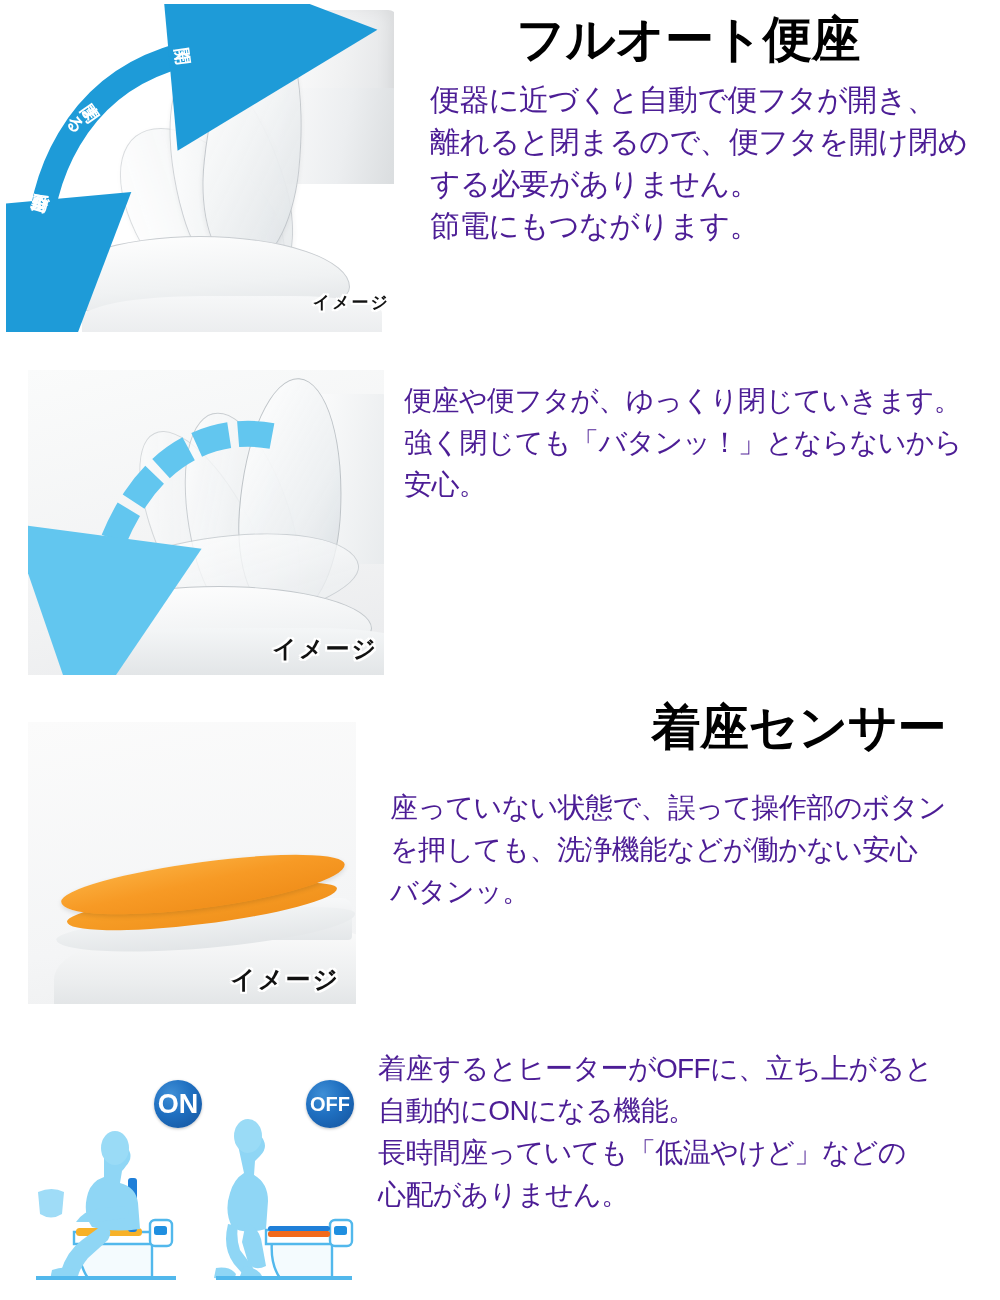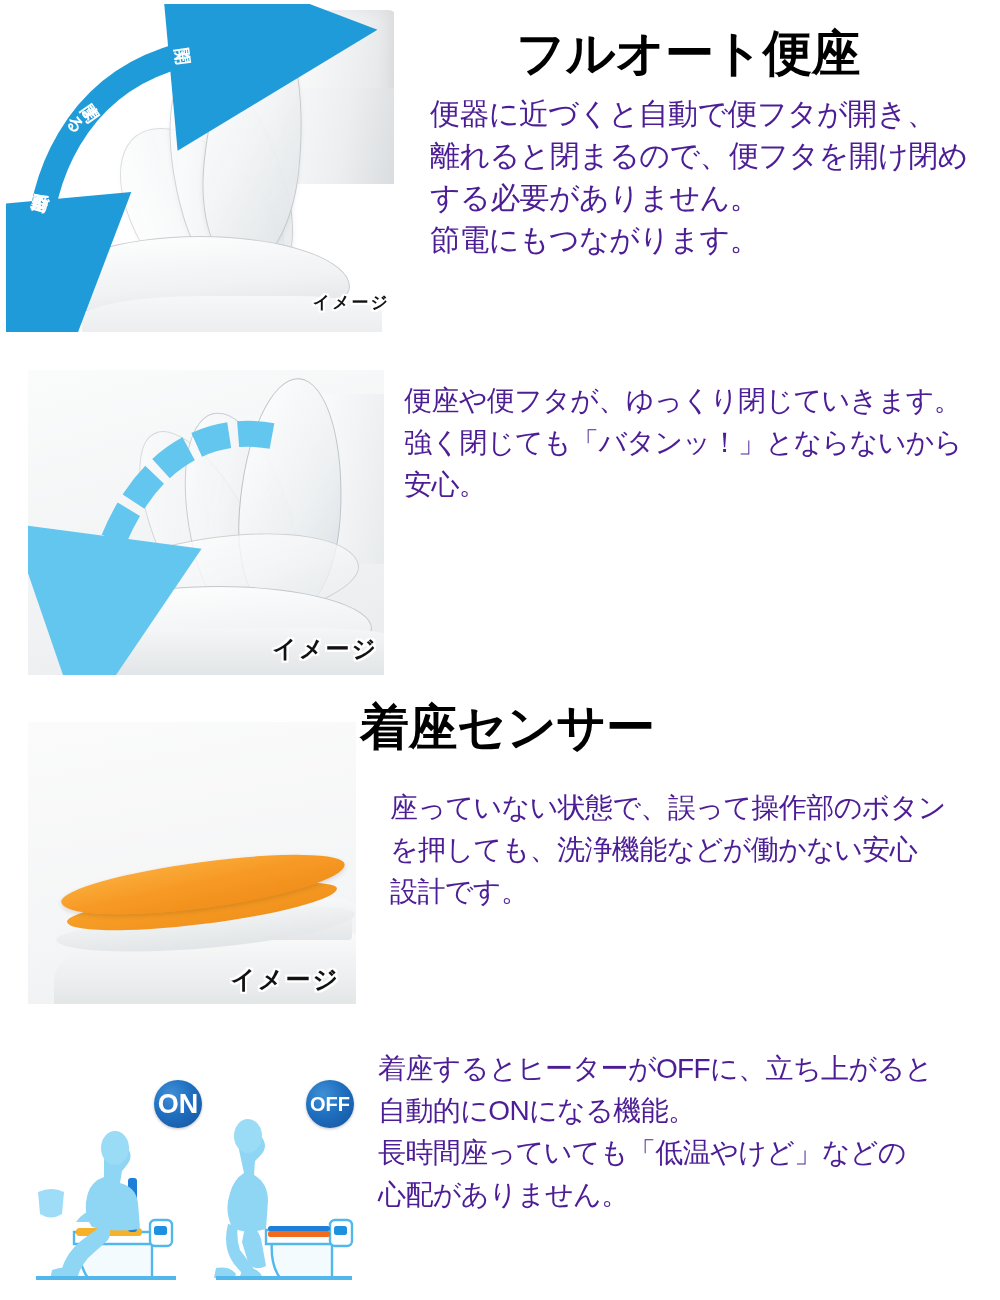--- a/index.html
+++ b/index.html
@@ -206,21 +206,21 @@
         </svg>
 
         <span class="arcLabel" style="left:196px; top:38px; font-size:17px; transform:rotate(82deg); transform-origin:left top;">開く</span>
         <span class="arcLabel" style="left:95px; top:88px; font-size:17px; transform:rotate(55deg); transform-origin:left top;">閉まる</span>
         <span class="arcLabel" style="left:29px; top:175px; font-size:17px; transform:rotate(16deg); transform-origin:left top;">全自動で</span>
 
         <span class="imagetag" style="right:4px; bottom:18px; font-size:17px;">イメージ</span>
       </div>
     </div>
 
-    <div class="txtcol" style="left:400px; top:0; width:600px;margin-top:14px;">
+    <div class="txtcol" style="left:400px; top:0; width:600px;">
       <div class="head" style="font-size:49px; text-align:center; padding:14px 24px 0 0;">フルオート便座</div>
       <div class="body" style="font-size:30px; line-height:42px; padding:14px 6px 0 30px;">便器に近づくと自動で便フタが開き、
 離れると閉まるので、便フタを開け閉め
 する必要がありません。
 節電にもつながります。</div>
     </div>
   </div>
 
   <div class="section" style="top:348px;height:330px;">
 
@@ -263,24 +263,24 @@
         <div class="knob3"></div>
         <div class="seat3base"></div>
         <div class="seat3mid"></div>
         <div class="seat3top"></div>
 
         <span class="imagetag" style="right:16px; bottom:8px; font-size:25px;">イメージ</span>
       </div>
     </div>
 
     <div class="txtcol" style="left:360px; top:0; width:640px;">
-      <div class="head" style="font-size:49px; text-align:left; padding:24px 22px 0 0;">着座センサー</div>
+      <div class="head" style="font-size:49px; text-align:right; padding:24px 54px 0 0;">着座センサー</div>
       <div class="body" style="font-size:28px; line-height:42px; padding:34px 4px 0 30px;">座っていない状態で、誤って操作部のボタン
 を押しても、洗浄機能などが働かない安心
-設計です。</div>
+バタンッ。</div>
     </div>
   </div>
 
   <div class="section" style="top:1020px;height:280px;">
 
     <div class="fig s4" style="left:0px; top:44px; width:370px; height:236px; background:#fff;">
       <div class="scene">
 
         <svg viewBox="0 0 370 236" style="position:absolute;inset:0;width:100%;height:100%;">
 

